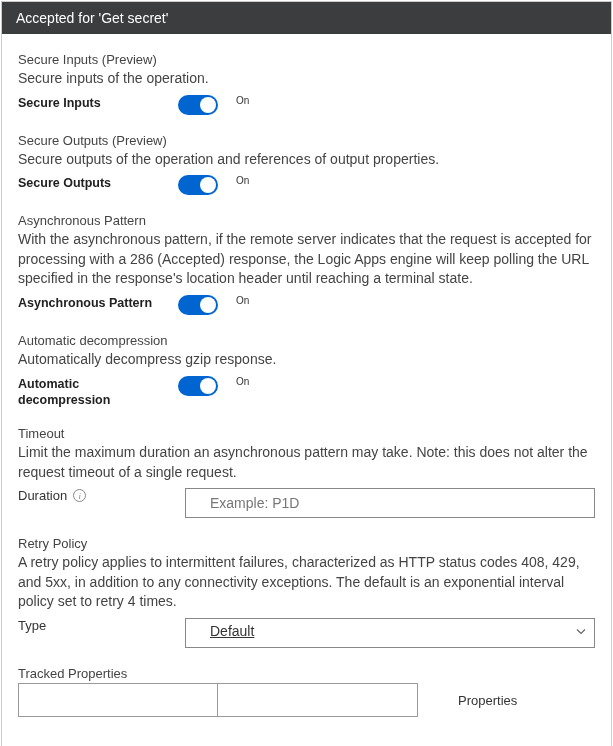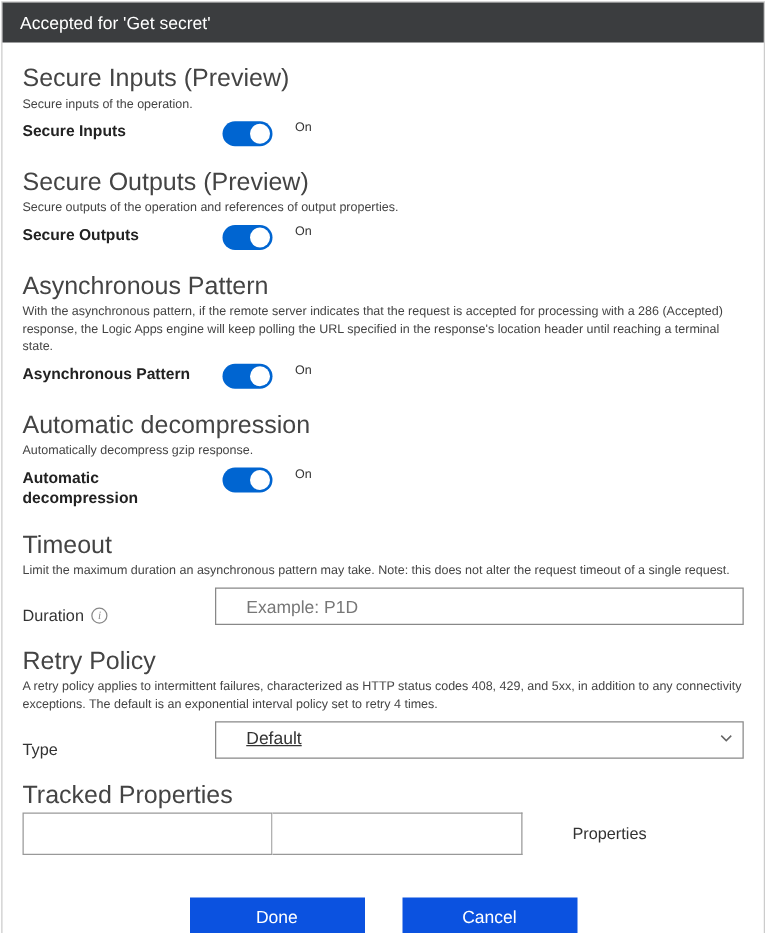--- a/index.html
+++ b/index.html
@@ -19,27 +19,27 @@
     background: #3b3d3f;
     color: #fff;
     padding: 8px 14px;
     font-size: 14px;
   }
   .body {
     padding: 18px 16px 24px 16px;
   }
   .section { margin-bottom: 18px; }
   .section-title {
-    font-size: 20px;
+    font-size: 13px;
     color: #444;
     font-weight: 400;
     margin-bottom: 2px;
   }
   .section-desc {
-    font-size: 10px;
+    font-size: 14px;
     color: #444;
     line-height: 1.4;
     margin-bottom: 6px;
   }
   .setting-row {
     display: flex;
     align-items: flex-start;
     gap: 10px;
     margin-top: 2px;
   }
@@ -68,22 +68,22 @@
     background: #fff;
     border-radius: 50%;
   }
   .toggle-state {
     font-size: 10px;
     color: #333;
     margin-left: 8px;
   }
   .input-row {
     display: flex;
-    align-items: flex-end;
-    gap: 4px;
+    align-items: flex-start;
+    gap: 17px;
   }
   .input-label {
     font-size: 13px;
     color: #333;
     width: 150px;
     display: flex;
     align-items: center;
     gap: 6px;
   }
   .info-icon {

